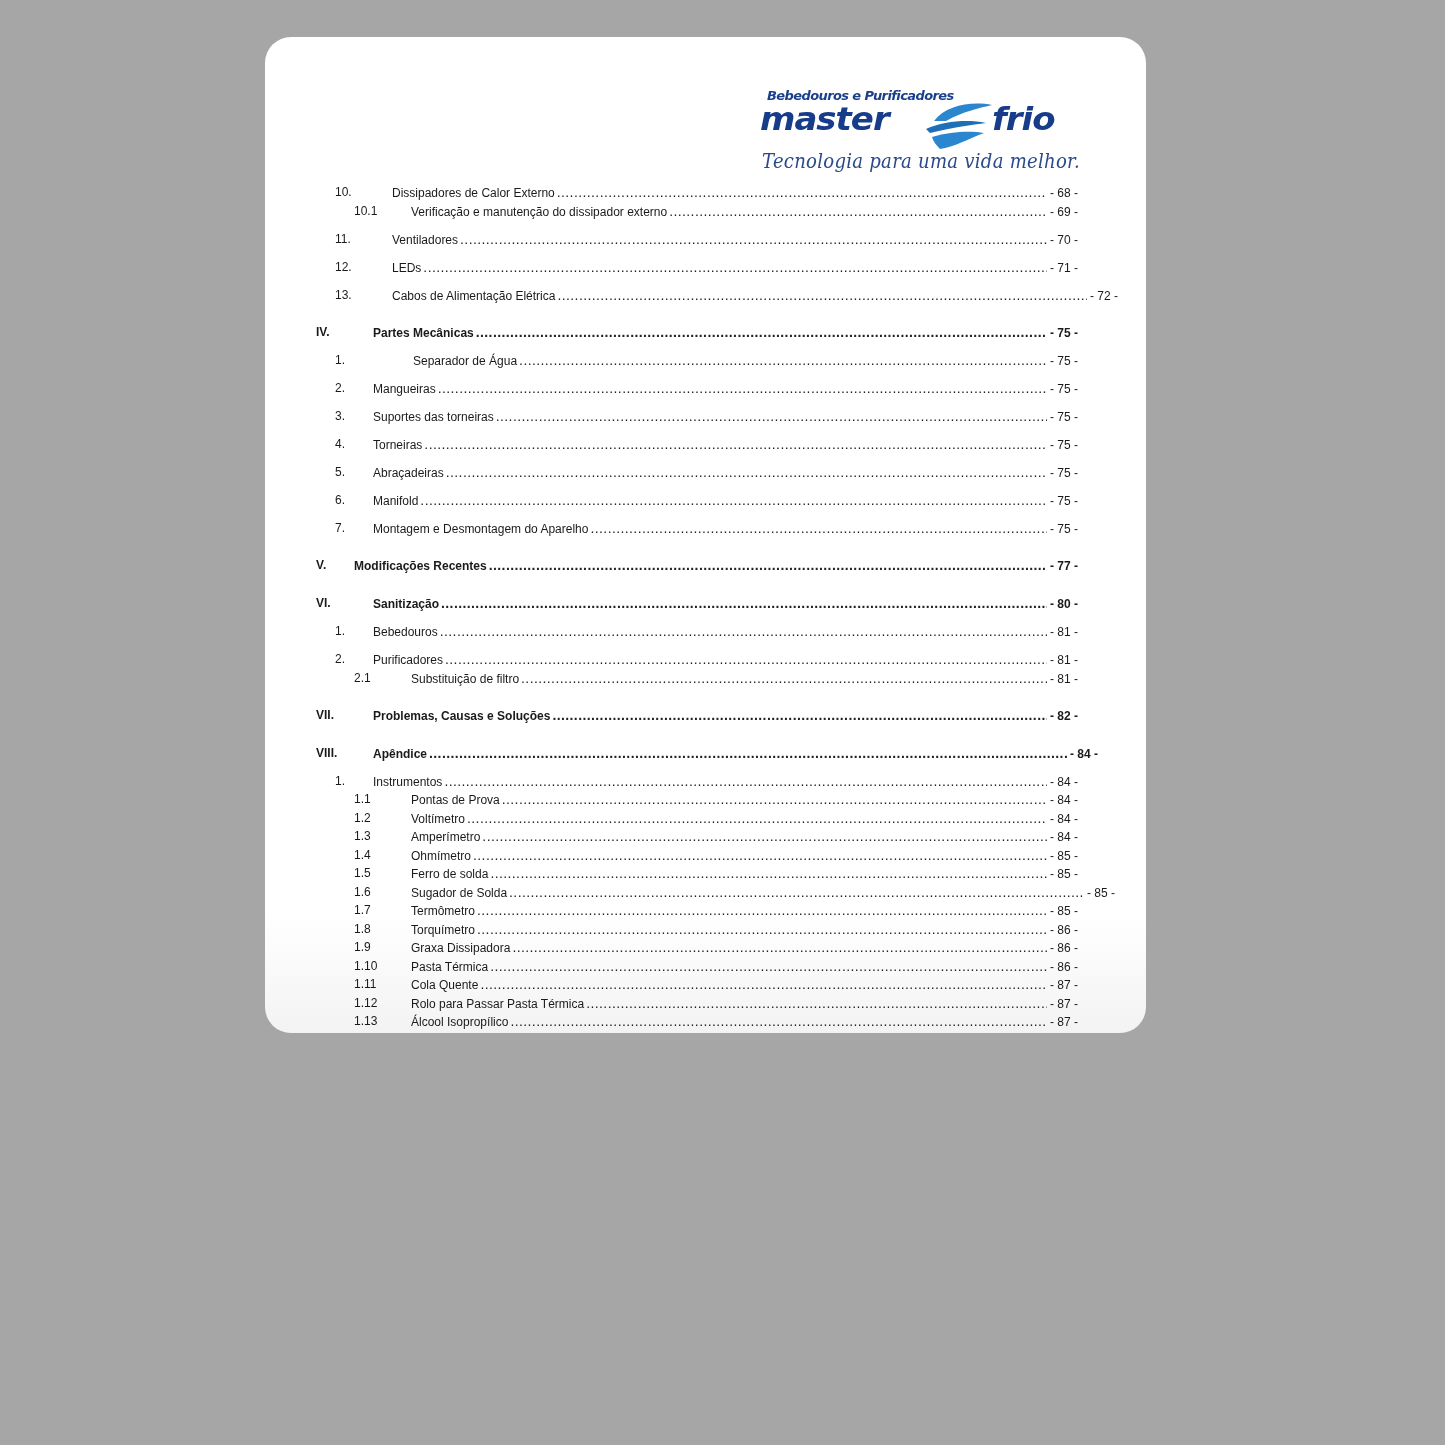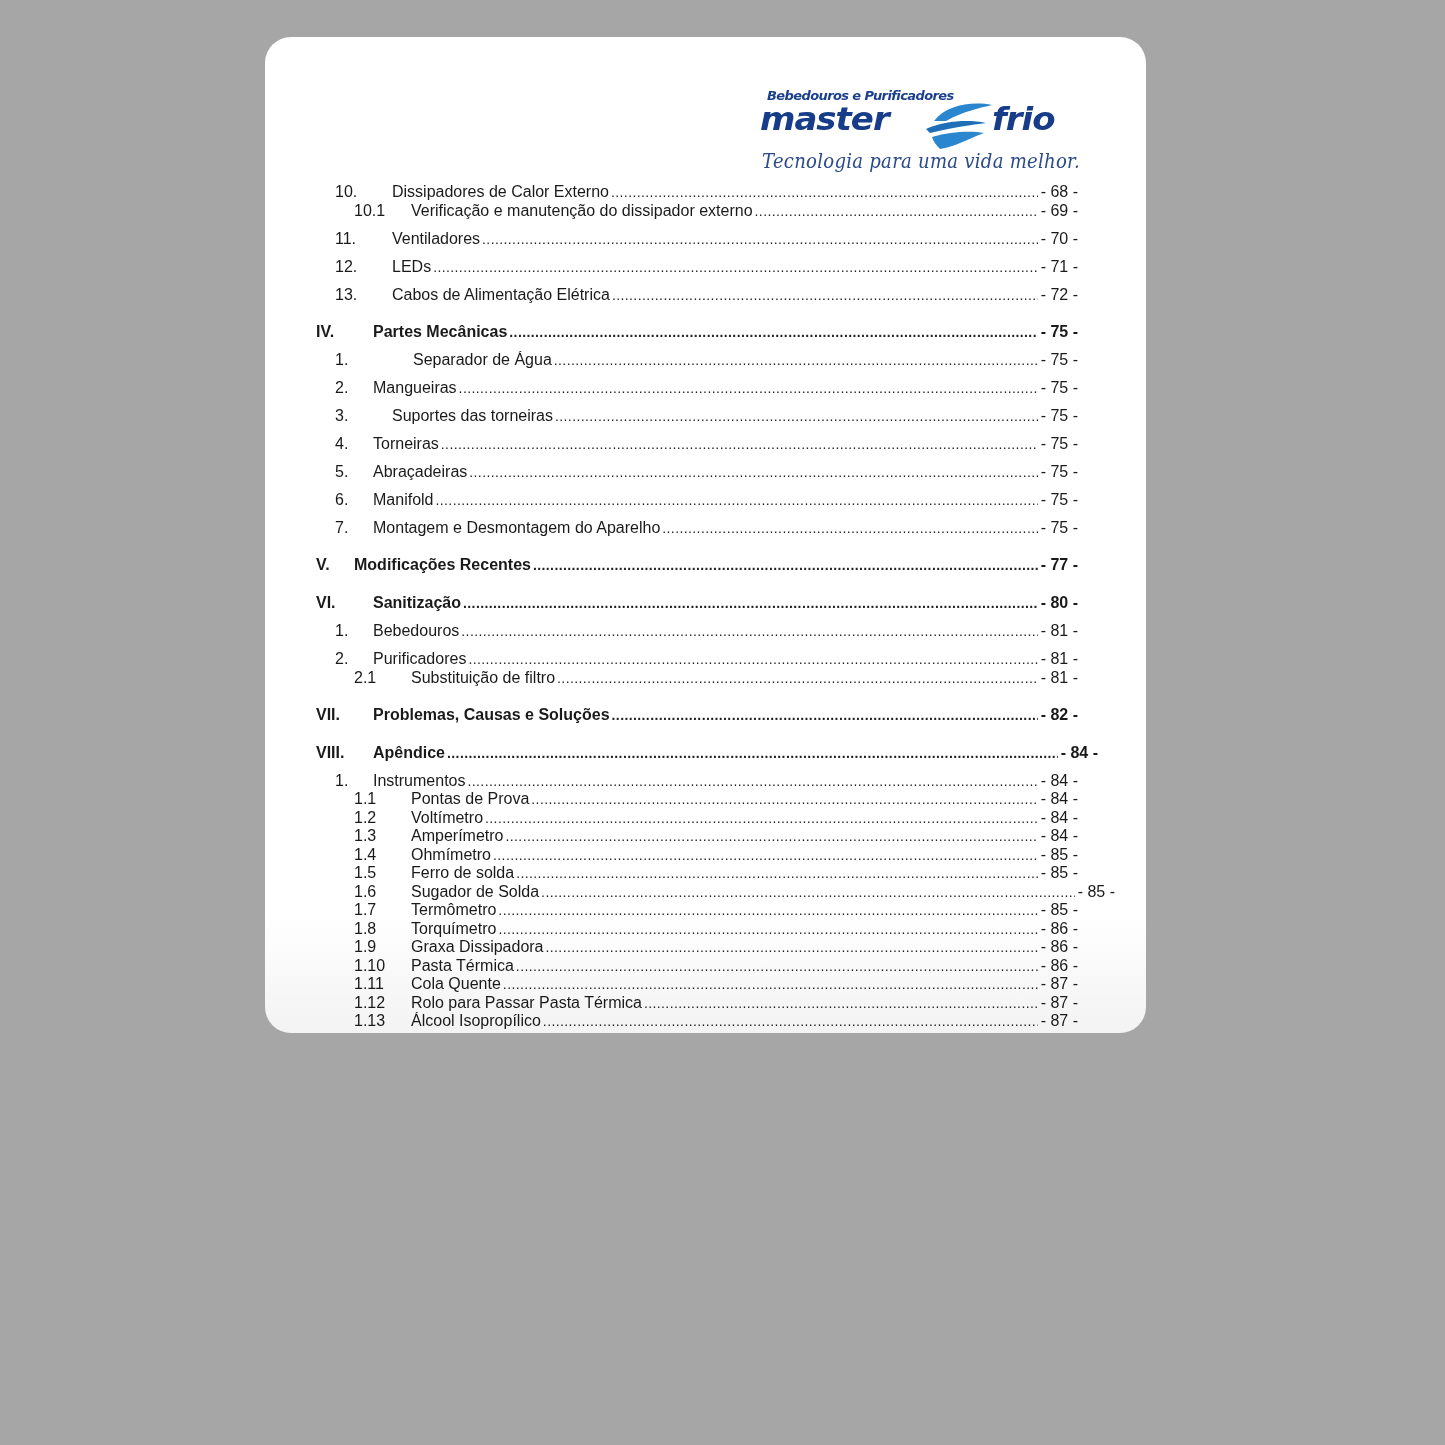--- a/index.html
+++ b/index.html
@@ -80,21 +80,21 @@
       left: 0;
       top: 0;
       width: 881px;
     }
     .toc-row {
       position: absolute;
       left: 0;
       width: 881px;
       height: 18px;
       font-family: "Liberation Sans", sans-serif;
-      font-size: 16px;
+      font-size: 12px;
       color: #1a1a1a;
       line-height: 18px;
     }
     .toc-row.bold { font-weight: bold; }
     .toc-num {
       position: absolute;
       top: 0;
       white-space: nowrap;
     }
     .toc-entry {
@@ -179,21 +179,21 @@
         </span>
       </div>
       <div class="toc-row" style="top: 221px;">
         <span class="toc-num" style="left: 70px;">12.</span>
         <span class="toc-entry" style="left: 127px;">
           <span class="toc-title">LEDs</span>
           <span class="toc-dots"></span>
           <span class="toc-page">- 71 -</span>
         </span>
       </div>
-      <div class="toc-row" style="top: 249px;">
+      <div class="toc-row" style="top: 249px; padding-left: 40px;">
         <span class="toc-num" style="left: 70px;">13.</span>
         <span class="toc-entry" style="left: 127px;">
           <span class="toc-title">Cabos de Alimentação Elétrica</span>
           <span class="toc-dots"></span>
           <span class="toc-page">- 72 -</span>
         </span>
       </div>
       <div class="toc-row bold" style="top: 286px;">
         <span class="toc-num" style="left: 51px;">IV.</span>
         <span class="toc-entry" style="left: 108px;">
@@ -213,21 +213,21 @@
       <div class="toc-row" style="top: 342px;">
         <span class="toc-num" style="left: 70px;">2.</span>
         <span class="toc-entry" style="left: 108px;">
           <span class="toc-title">Mangueiras</span>
           <span class="toc-dots"></span>
           <span class="toc-page">- 75 -</span>
         </span>
       </div>
       <div class="toc-row" style="top: 370px;">
         <span class="toc-num" style="left: 70px;">3.</span>
-        <span class="toc-entry" style="left: 108px; margin-left: 19px;">
+        <span class="toc-entry" style="left: 108px;">
           <span class="toc-title">Suportes das torneiras</span>
           <span class="toc-dots"></span>
           <span class="toc-page">- 75 -</span>
         </span>
       </div>
       <div class="toc-row" style="top: 398px;">
         <span class="toc-num" style="left: 70px;">4.</span>
         <span class="toc-entry" style="left: 108px;">
           <span class="toc-title">Torneiras</span>
           <span class="toc-dots"></span>

